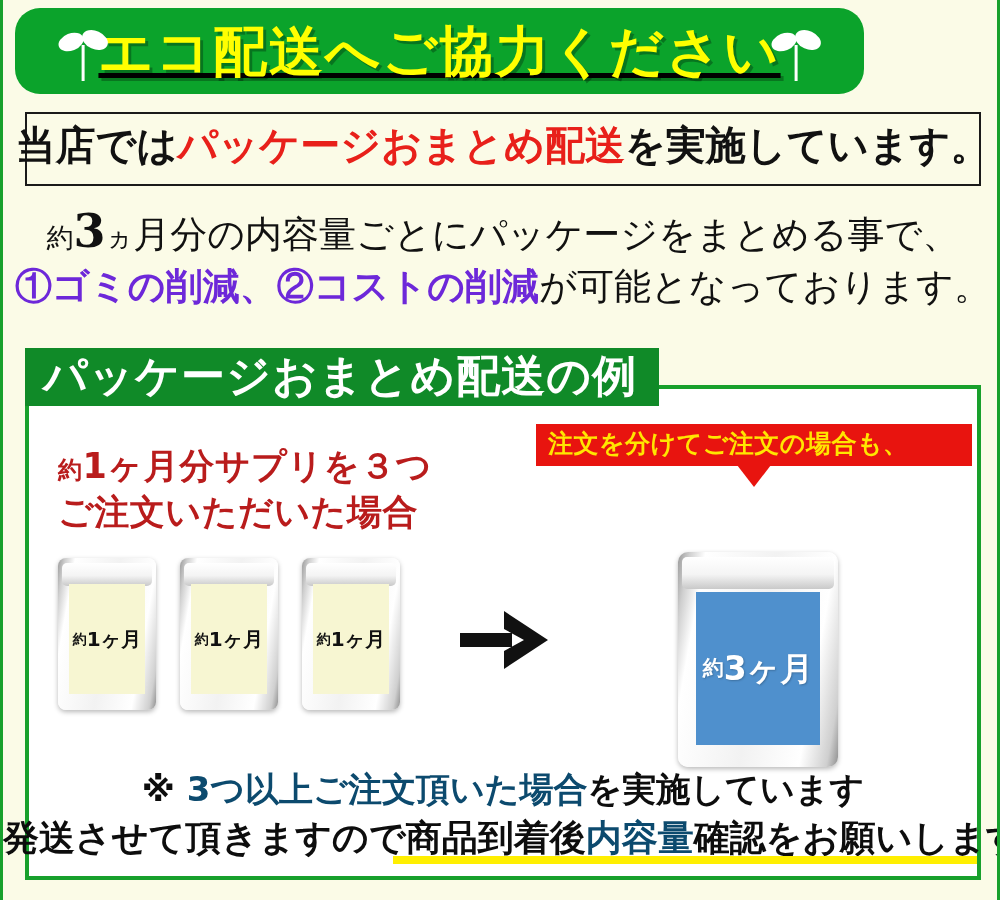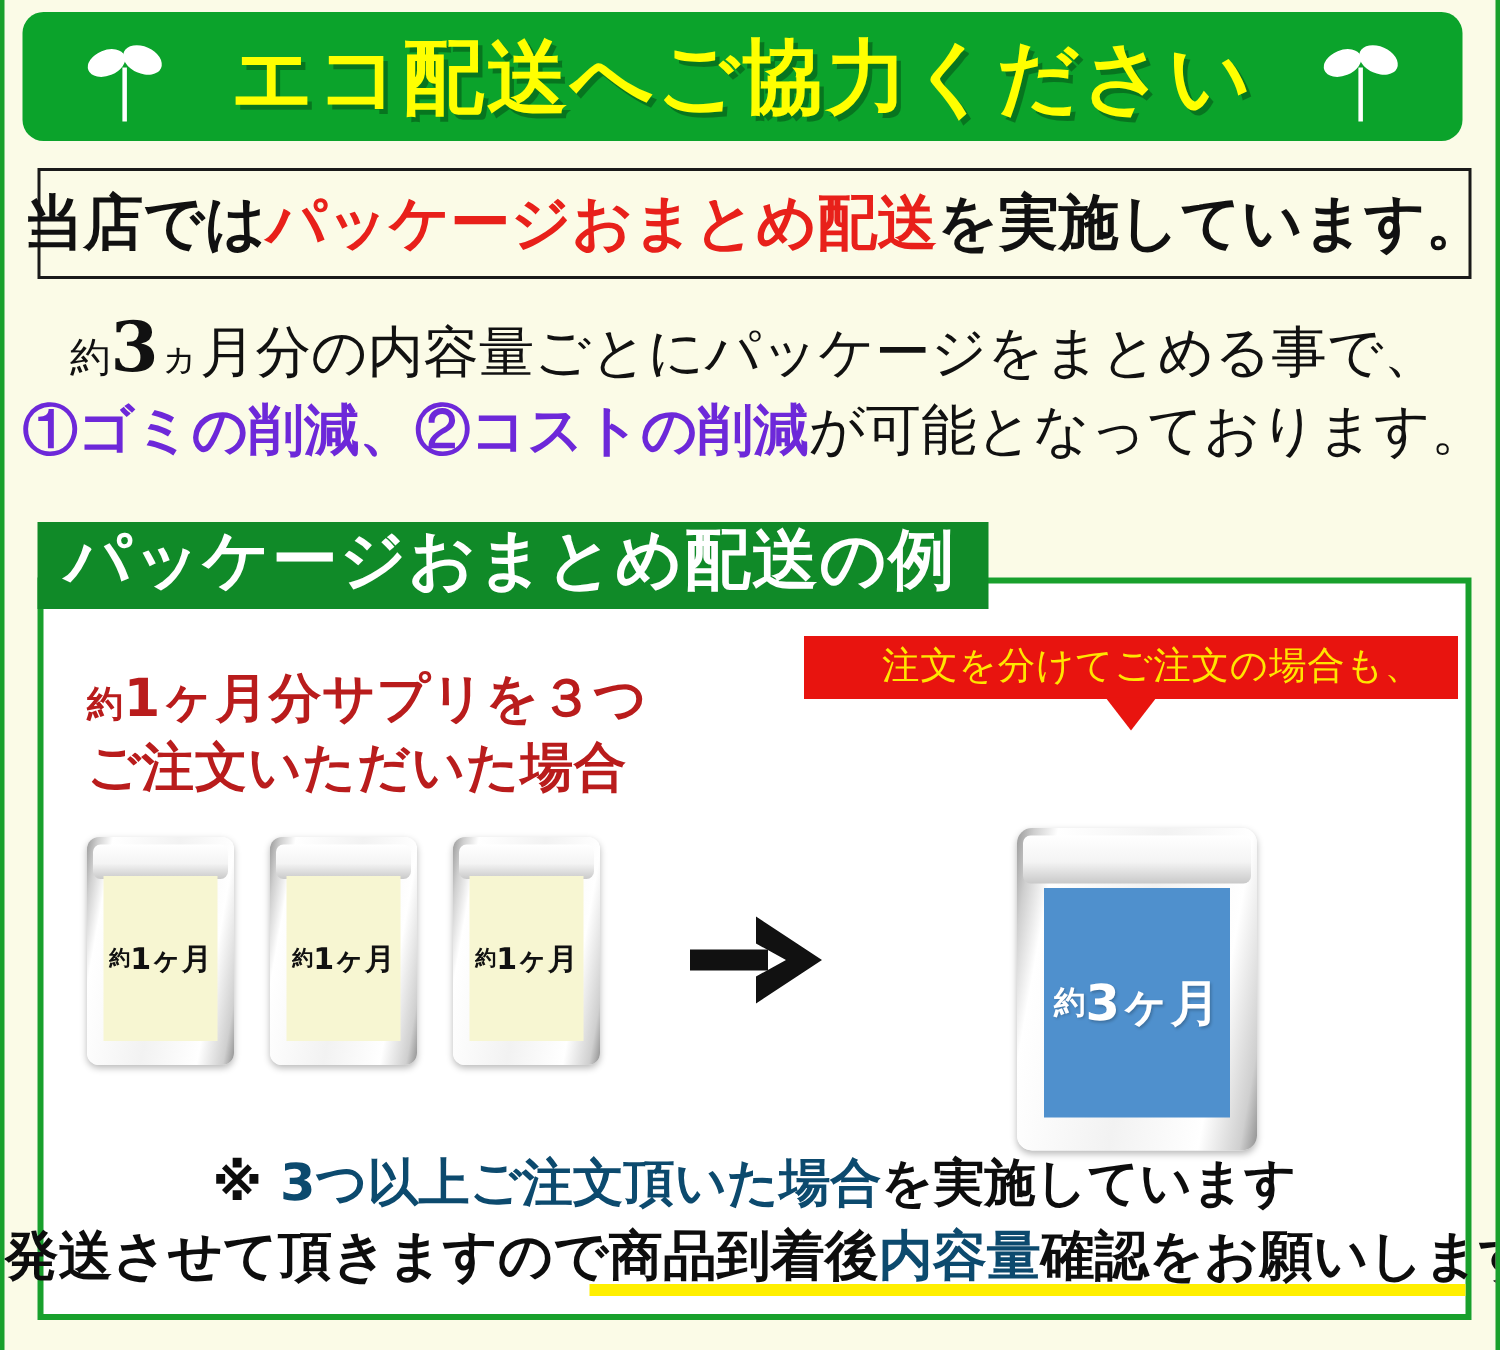--- a/index.html
+++ b/index.html
@@ -23,27 +23,28 @@
     border-left: 3px solid #18a02c;
     border-right: 3px solid #18a02c;
     overflow: hidden;
   }
 
   
   .header-banner {
     position: absolute;
     left: 12px;
     top: 8px;
-    width: 960px;
+    width: 849px;
     height: 86px;
     background: #0ba32b;
-    border-radius: 14px;
+    border-radius: 25px;
     display: flex;
     align-items: center;
     justify-content: center;
+    text-decoration: underline;
   }
   .header-title {
     color: #ffff00;
     font-family: "DejaVu Serif", "Liberation Serif", serif;
     font-size: 54px;
     font-weight: bold;
     letter-spacing: 2px;
     text-shadow: 3px 3px 0 rgba(0,0,0,0.28);
     white-space: nowrap;
     line-height: 1;
@@ -66,21 +67,21 @@
     width: 956px;
     height: 74px;
     border: 2px solid #1a1a1a;
     background: #fbfbe7;
     display: flex;
     align-items: center;
     justify-content: center;
     box-sizing: border-box;
   }
   .statement-text {
-    font-family: Liberation Serif, serif;
+    font-family: Liberation Mono, monospace;
     font-size: 40px;
     font-weight: bold;
     white-space: nowrap;
     line-height: 1;
     color: #111111;
     text-align: center;
   }
   .statement-text .hl { color: #e8201a; }
 
   
@@ -127,21 +128,21 @@
     top: 348px;
     height: 58px;
     background: #108a28;
     padding: 0 22px 0 18px;
     display: flex;
     align-items: center;
     z-index: 5;
   }
   .example-tab-label {
     color: #ffffff;
-    font-family: Liberation Mono, monospace;
+    font-family: Liberation Serif, serif;
     font-size: 44px;
     font-weight: bold;
     letter-spacing: 1px;
     white-space: nowrap;
     line-height: 1;
   }
 
   
   .left-caption {
     position: absolute;
@@ -162,25 +163,24 @@
     position: absolute;
     left: 533px;
     top: 424px;
     width: 436px;
     background: #e8140f;
     padding: 6px 10px 8px 12px;
     box-sizing: border-box;
   }
   .callout-line {
     font-family: "DejaVu Sans", "Liberation Sans", sans-serif;
-    font-weight: normal;
+    font-weight: bold;
     white-space: nowrap;
     line-height: 1.12;
     letter-spacing: 0.5px;
-    margin-left: 40px;
   }
   .callout-line-1 {
     color: #ffe600;
     font-size: 25px;
   }
   .callout-line-2, .callout-line-3 {
     color: #ffffff;
     font-size: 33px;
   }
   .callout-line-2 .sm { font-size: 22px; }

